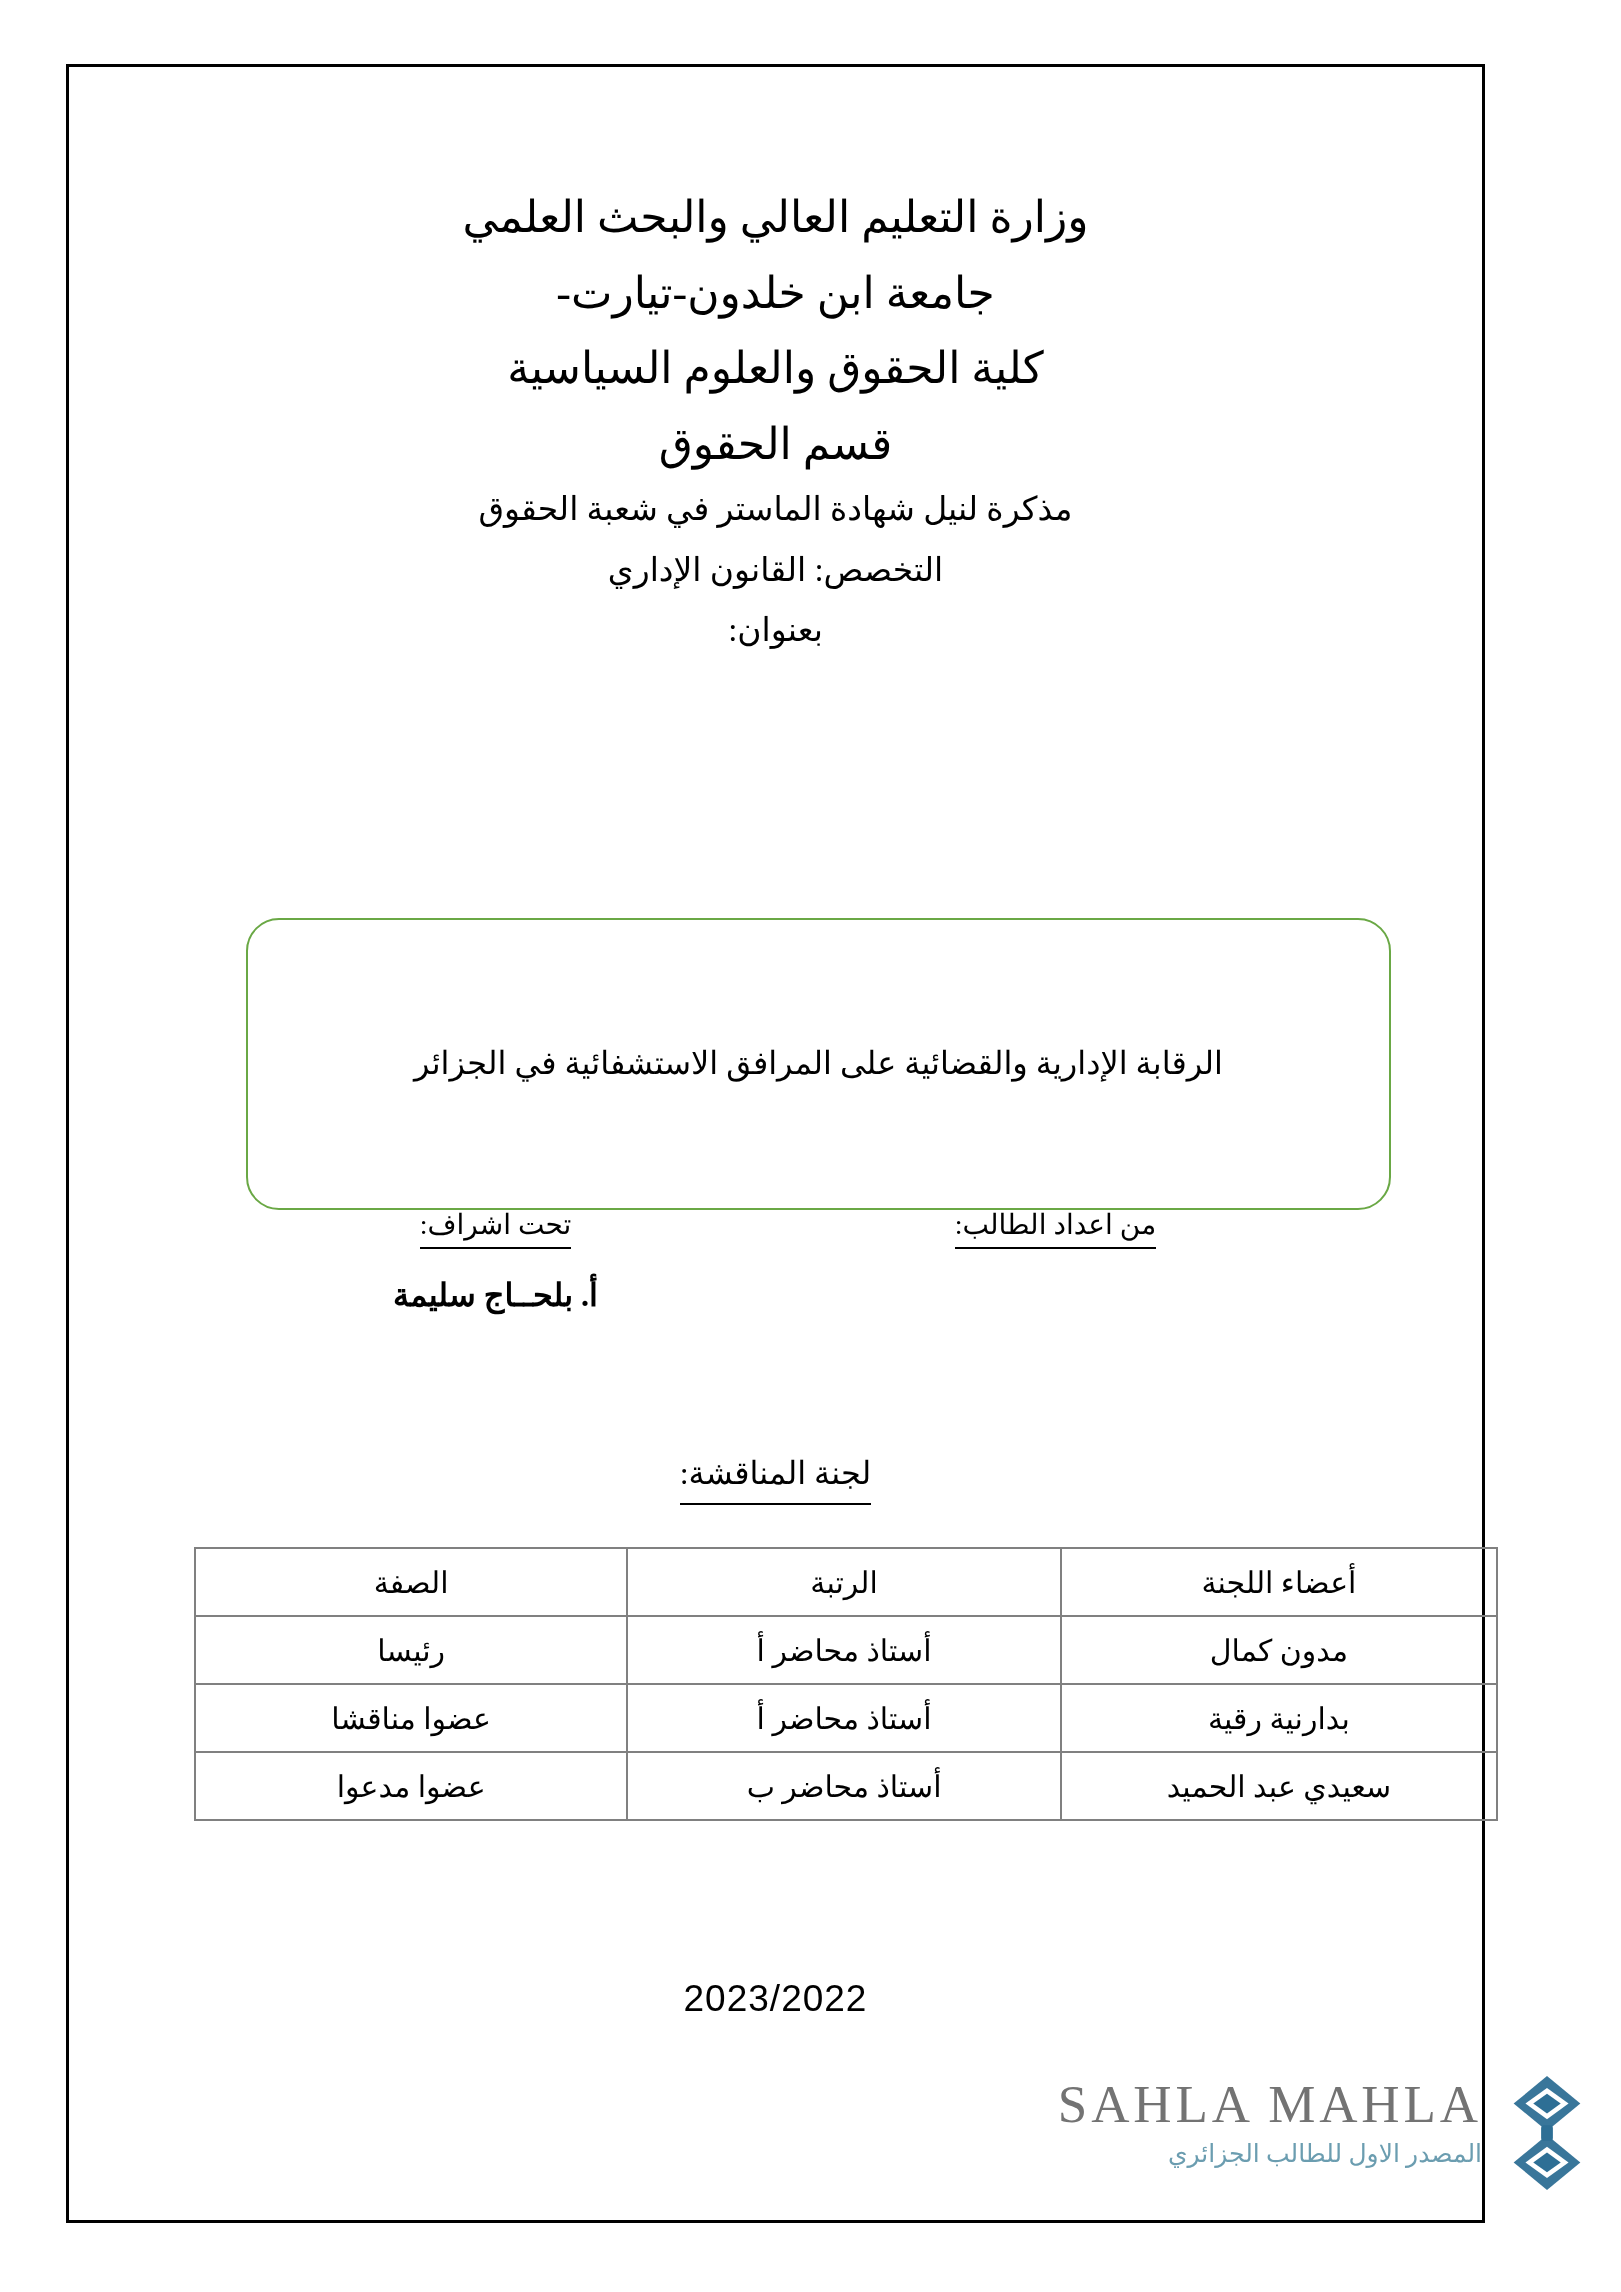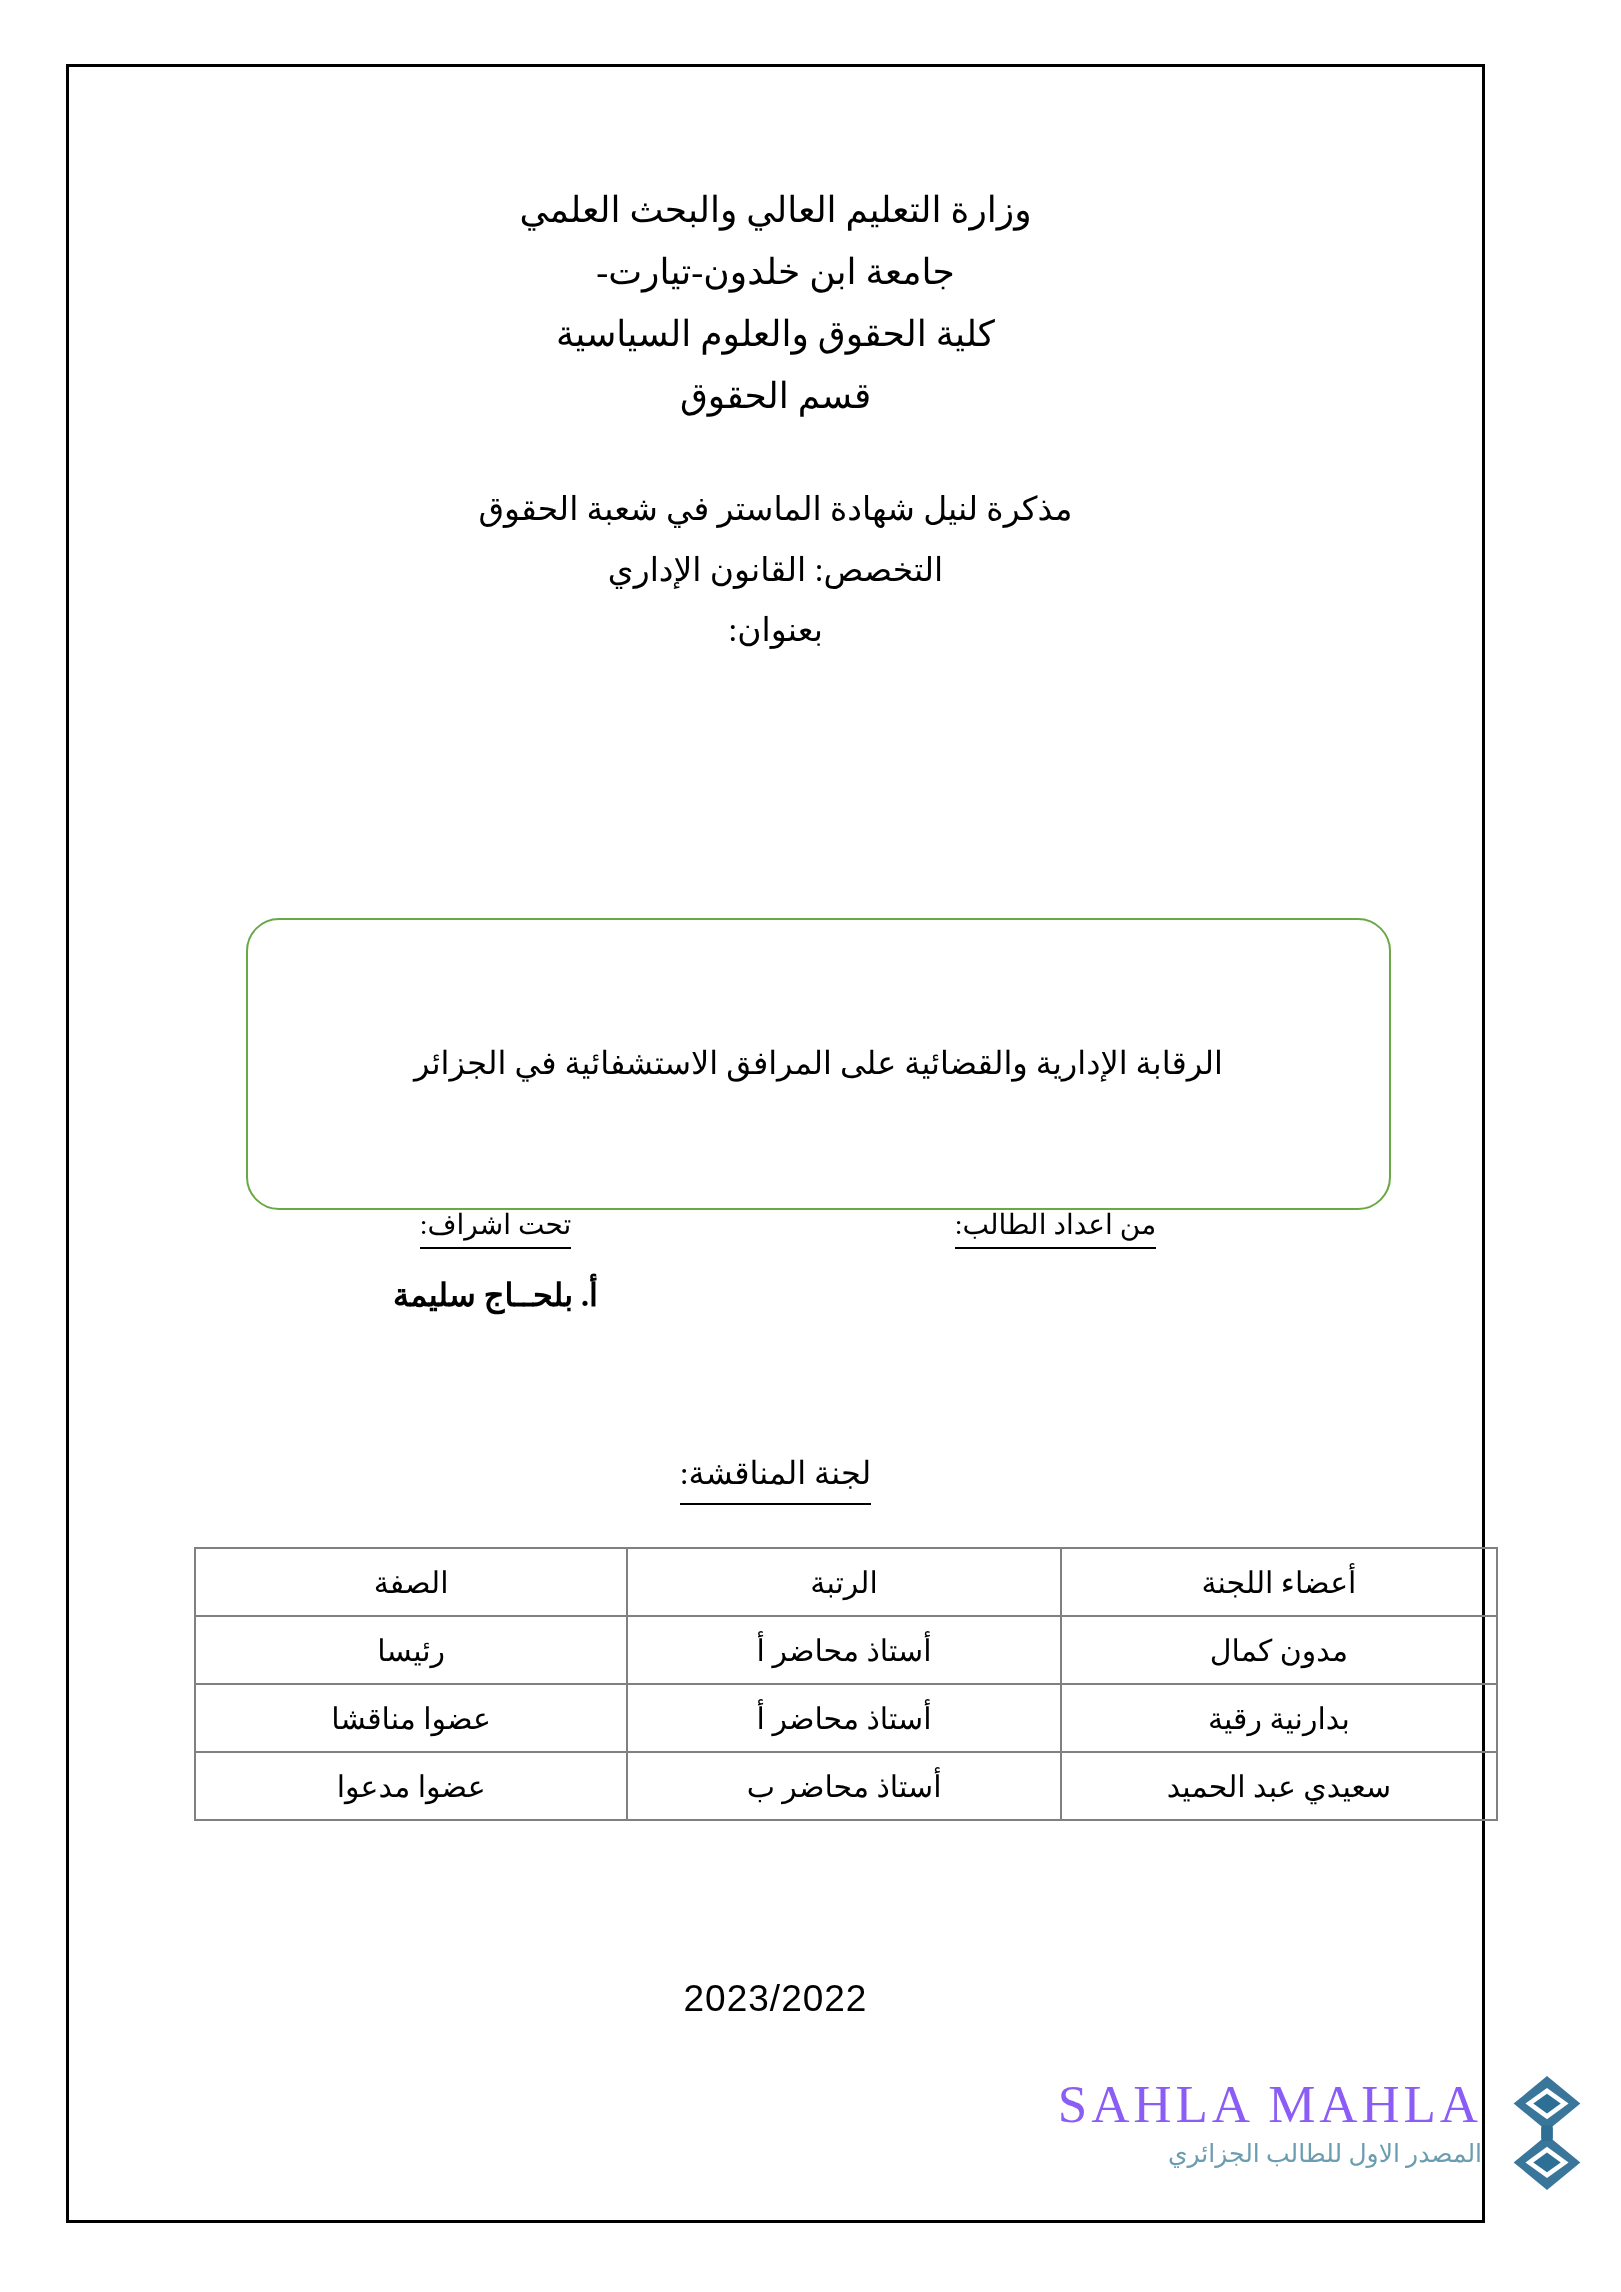--- a/index.html
+++ b/index.html
@@ -37,21 +37,21 @@
 
   .institution {
     position: absolute;
     left: 0;
     right: 0;
     top: 113px;
     text-align: center;
     direction: rtl;
   }
   .institution .line {
-    font-size: 36px;
+    font-size: 44px;
     line-height: 1.72;
     font-weight: 400;
     letter-spacing: 0px;
   }
 
   .degree {
     position: absolute;
     left: 0;
     right: 0;
     top: 412px;
@@ -188,21 +188,21 @@
     position: absolute;
     right: 116px;
     top: 0;
     text-align: right;
     white-space: nowrap;
   }
   .wm-title {
     font-family: "Liberation Serif", "DejaVu Serif", serif;
     font-size: 53px;
     letter-spacing: 3.9px;
-    color: #8b5cf6;
+    color: #737373;
     line-height: 1.0;
   }
   .wm-sub {
     direction: rtl;
     font-family: "Liberation Serif", "DejaVu Serif", serif;
     font-size: 25px;
     color: #6b9db0;
     line-height: 1.0;
     margin-top: 9.8px;
     letter-spacing: 1px;

